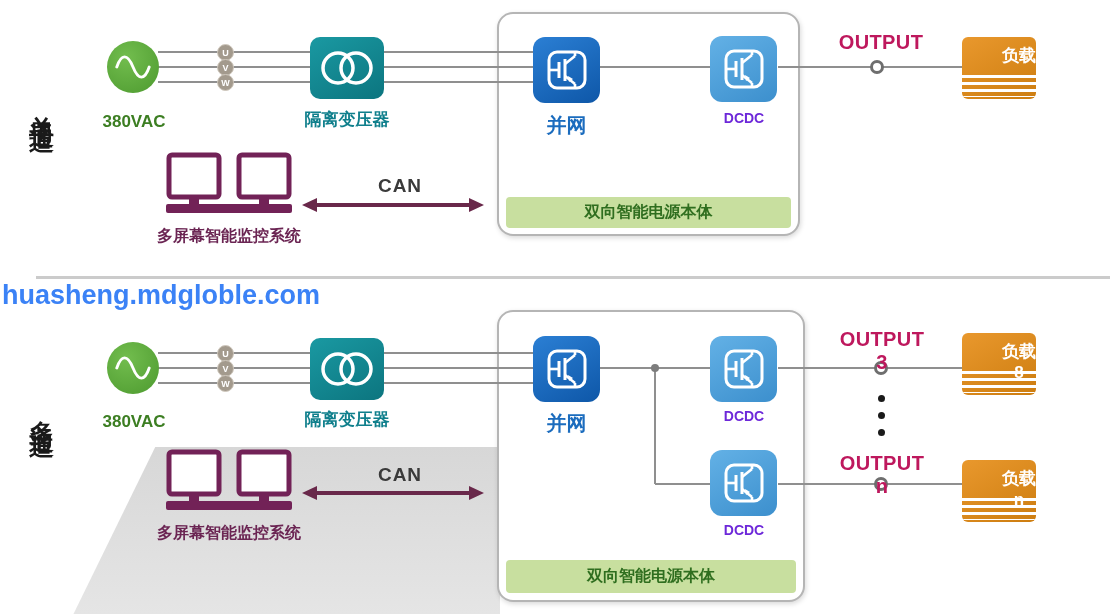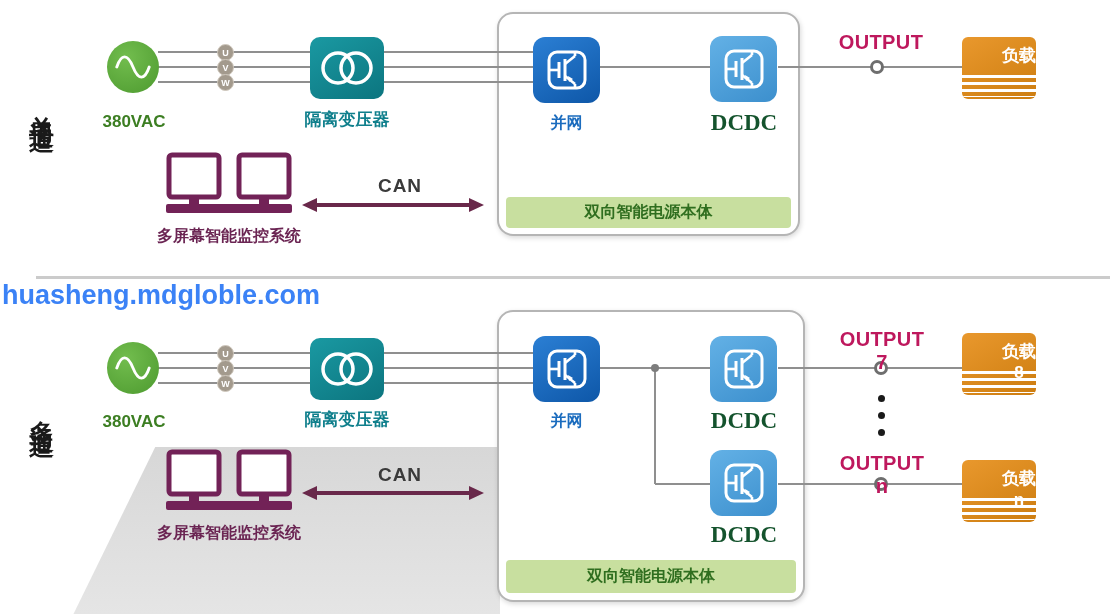--- a/index.html
+++ b/index.html
@@ -5,22 +5,22 @@
   * { margin:0; padding:0; box-sizing:border-box; }
   body { background:#ffffff; font-family:"Liberation Sans", sans-serif; }
   .canvas { position:relative; width:1110px; height:614px; background:#fff; overflow:hidden; }
   .abs { position:absolute; }
   .hline { position:absolute; height:2px; background:#8f8f8f; z-index:4; }
   .vline { position:absolute; width:2px; background:#8f8f8f; z-index:4; }
   .label { position:absolute; text-align:center; font-weight:bold; z-index:6; line-height:1.15; }
   .channel { position:absolute; writing-mode:vertical-rl; text-orientation:upright; font-size:25px; font-weight:600; color:#1a1a1a; letter-spacing:7px; z-index:6; }
   .green-text { color:#3c7e22; font-size:17px;text-align:center; }
   .teal-text  { color:#0f7f8c; font-size:17px; }
-  .blue-text  { color:#1b6cbe; font-size:16px; }
-  .dcdc-text  { color:#14532d; font-size:23px;font-family:Liberation Serif, serif; }
+  .blue-text  { color:#1b6cbe; font-size:20px; }
+  .dcdc-text  { color:#6d28d9; font-size:14px; }
   .out-text   { color:#be185d; font-size:20px; letter-spacing:0.4px; }
   .purple-text{ color:#6b2553; font-size:16px; }
   .can-text   { color:#3a3a3a; font-size:19px; letter-spacing:1px; }
   .ac-circle { width:52px; height:52px; border-radius:50%;
     background: radial-gradient(circle at 38% 32%, #72bd4e, #4d9a2f);
     display:flex; align-items:center; justify-content:center; z-index:5; }
   .phase-dot { width:17px; height:17px; border-radius:50%; background:#a39a8d;
     border:1px solid #cfc8bd; color:#fff; font-size:9px; font-weight:bold;
     display:flex; align-items:center; justify-content:center; z-index:5; }
   .xfmr { width:74px; height:62px; border-radius:10px;
@@ -243,21 +243,21 @@
       <line x1="21" y1="17" x2="31" y2="9" stroke="#fff" stroke-width="2.6"></line>
       <line x1="21" y1="29" x2="31" y2="37" stroke="#fff" stroke-width="2.6"></line>
       <line x1="31" y1="5" x2="31" y2="9" stroke="#fff" stroke-width="2.6"></line>
       <line x1="31" y1="37" x2="31" y2="41" stroke="#fff" stroke-width="2.6"></line>
       <polygon points="24,29 29,32 25,35" fill="#fff"></polygon>
     </svg>
   </div>
   <div class="label dcdc-text" style="left:710px; top:522px; width:68px">DCDC</div>
 
   <div class="hline" style="left:778px; top:367px; width:184px"></div>
-  <div class="label out-text" style="left:832px; top:328px; width:100px">OUTPUT 7</div>
+  <div class="label out-text" style="left:832px; top:328px; width:100px">OUTPUT 3</div>
   <div class="node" style="left:874px; top:361px"></div>
 
   <div class="hline" style="left:778px; top:483px; width:184px"></div>
   <div class="label out-text" style="left:832px; top:452px; width:100px">OUTPUT n</div>
   <div class="node" style="left:874px; top:477px"></div>
 
   <div class="vdots" style="left:878px; top:395px">
       <i></i>
       <i></i>
       <i></i>

